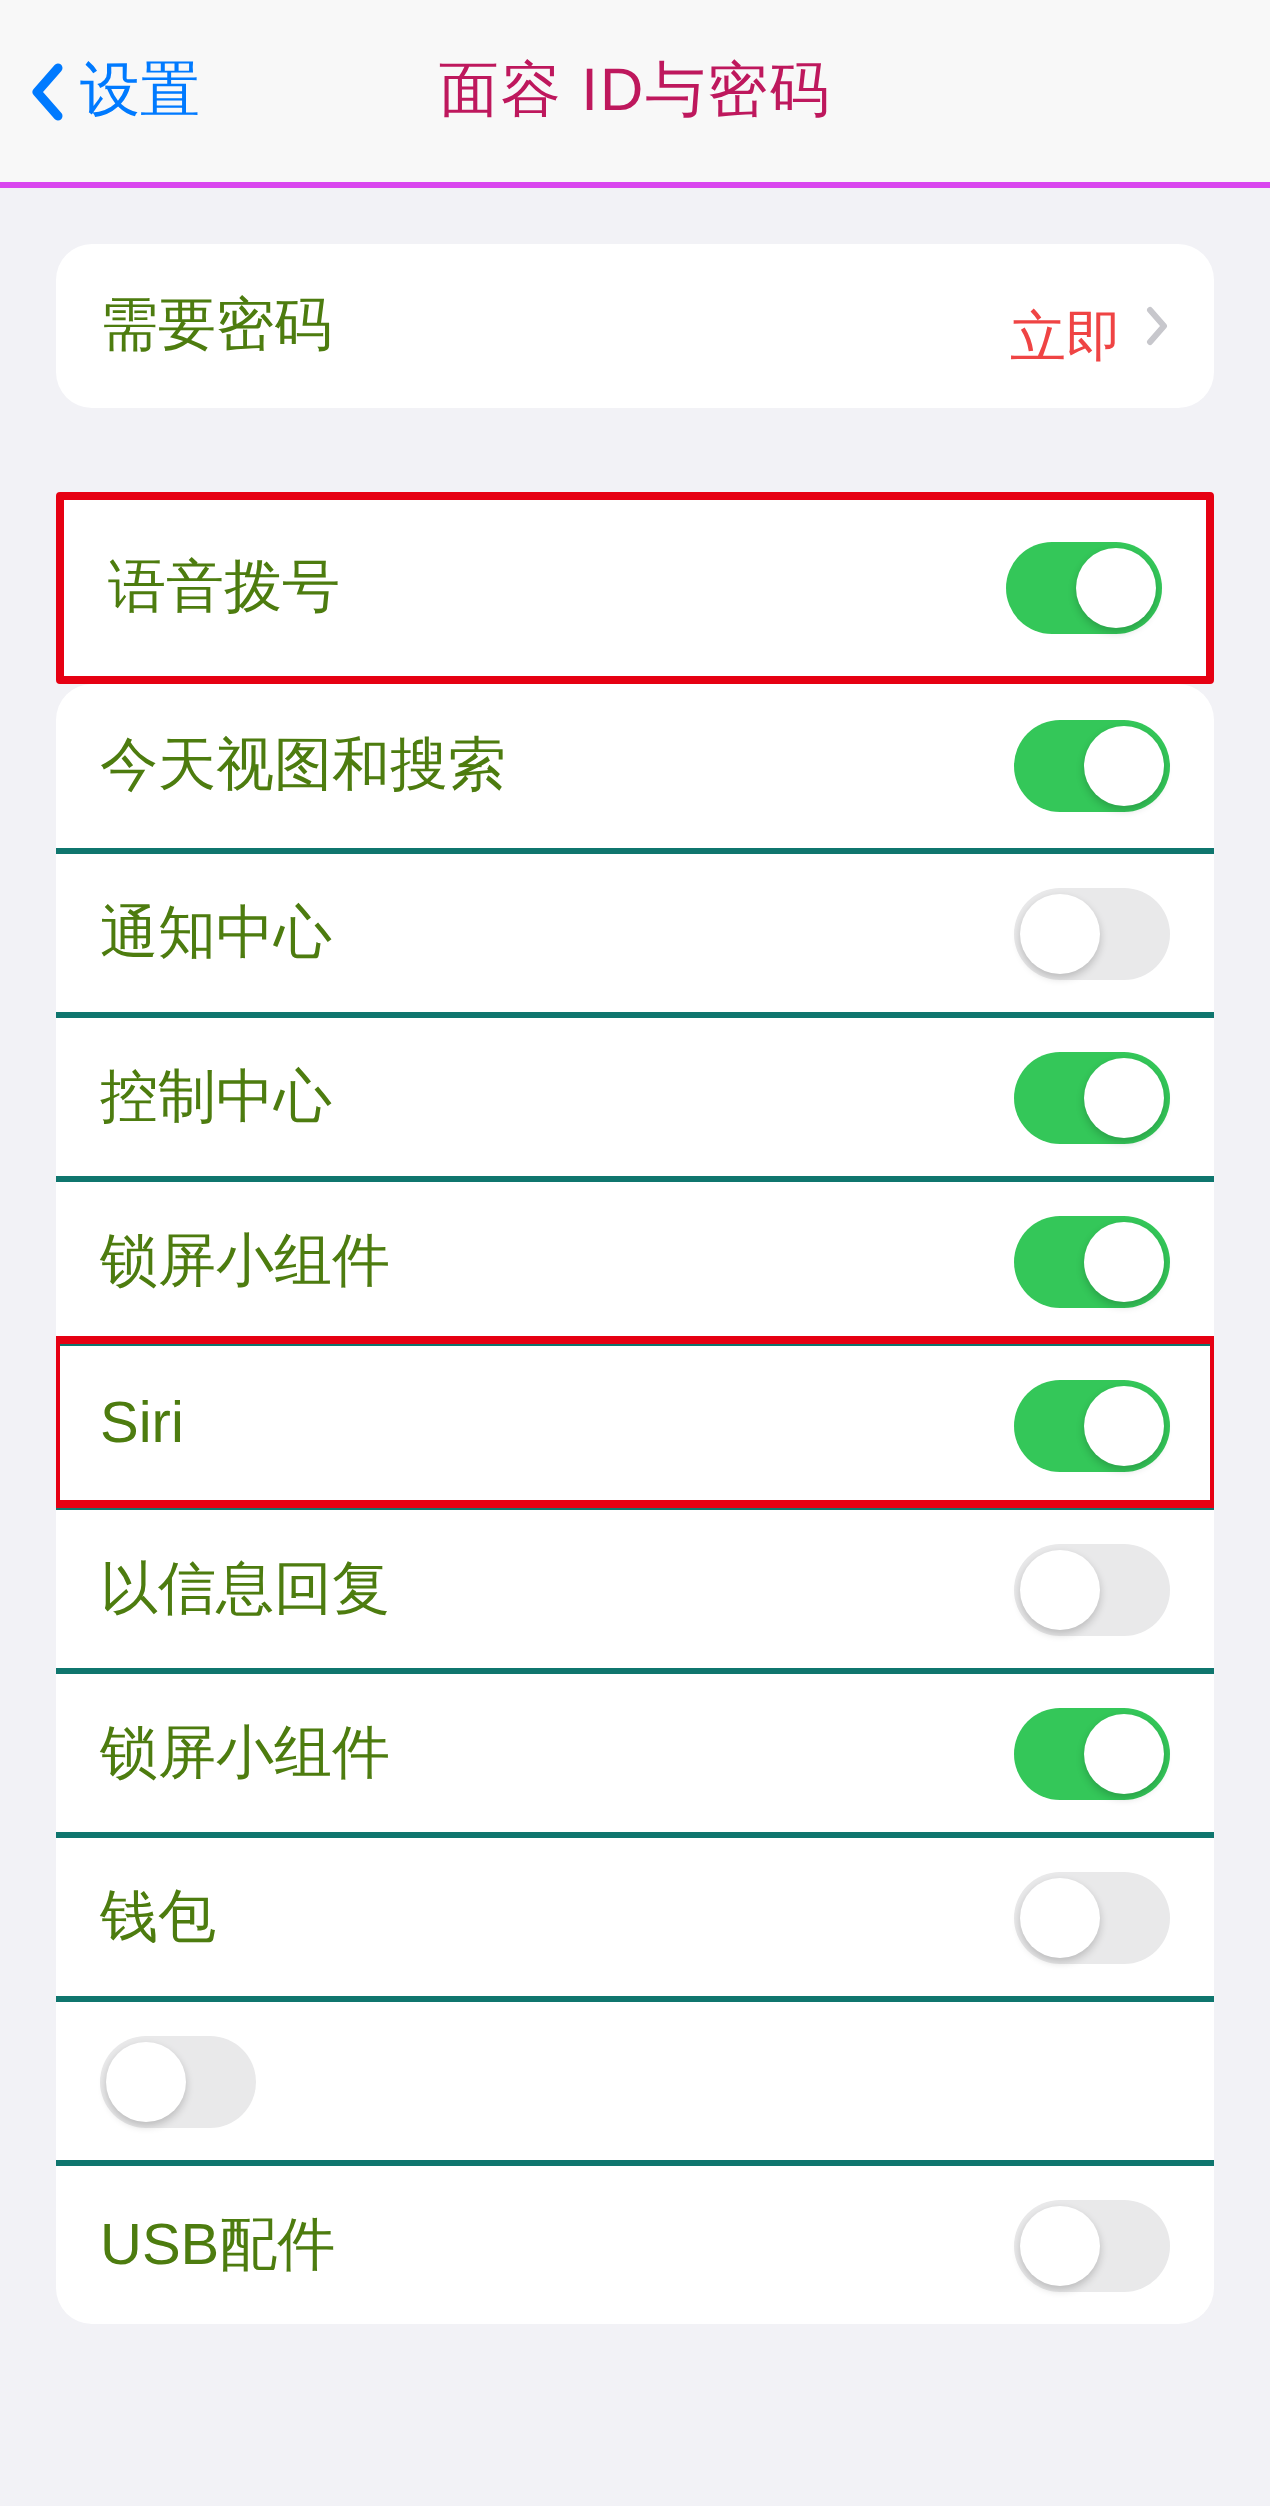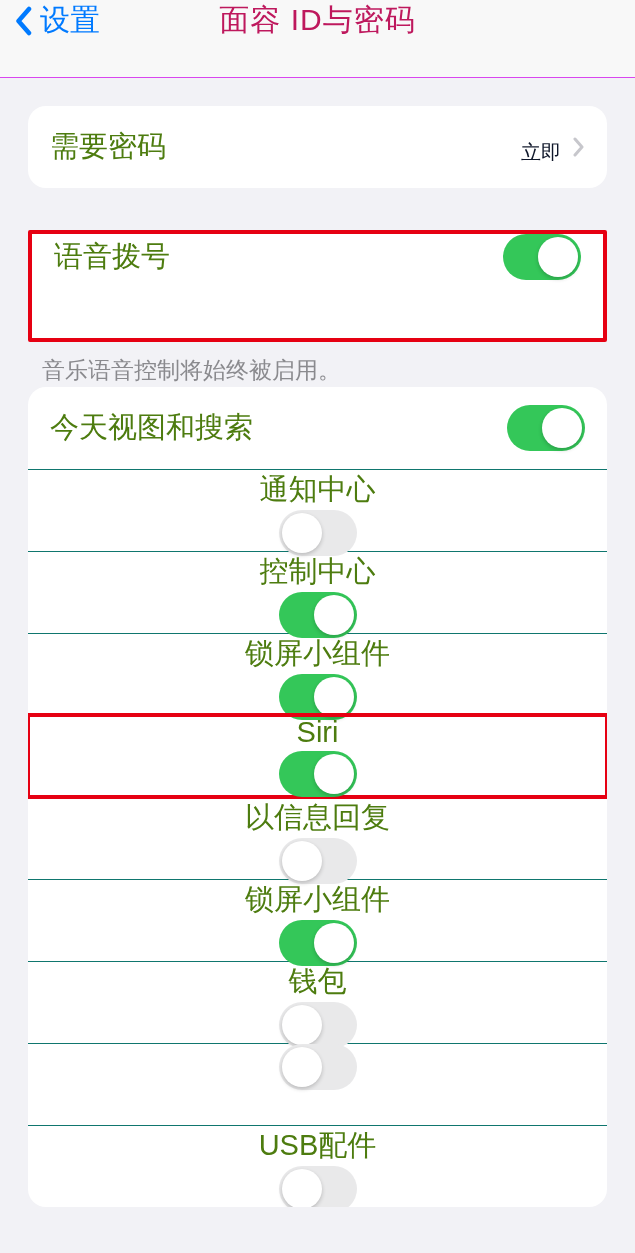--- a/index.html
+++ b/index.html
@@ -4,25 +4,25 @@
   <style>
     * { margin: 0; padding: 0; box-sizing: border-box; }
     body {
       width: 635px;
       height: 1253px;
       background: #f2f2f6;
       font-family: -apple-system, "Helvetica Neue", Arial, "PingFang SC", sans-serif;
       overflow: hidden;
     }
     .navbar {
-      height: 78px;
+      height: 94px;
       background: #f8f8f8;
-      border-bottom: 1px solid #d946ef;
-      display: flex;
-      align-items: flex-start;
+      border-bottom: 3px solid #d946ef;
+      display: flex;
+      align-items: center;
       position: relative;
       padding: 0 14px;
     }
     .back {
       display: flex;
       align-items: center;
       color: #007aff;
       font-size: 30px;
       cursor: pointer;
     }
@@ -46,28 +46,28 @@
       border-radius: 18px;
       overflow: hidden;
     }
     .row {
       display: flex;
       align-items: center;
       justify-content: space-between;
       padding: 0 22px;
       height: 82px;
     }
-    .row + .row { border-top: 1px solid #0f766e; flex-direction: column; }
+    .row + .row { border-top: 3px solid #0f766e; }
     .row-label { font-size: 29px; color: #4d7c0f; }
     .detail-wrap {
       display: flex;
       align-items: center;
       gap: 12px;
     }
-    .detail-value { font-size: 20px; color: #0f172a; margin-top: 11px; }
+    .detail-value { font-size: 28px; color: #ef4444; margin-top: 11px; }
     .chevron-right {
       width: 12px; height: 20px;
       color: #c7c7cc;
     }
     .footer-text {
       margin: 12px 42px 0 42px;
       font-size: 23px;
       color: #8a8a8e;
       line-height: 1.45;
     }
@@ -122,29 +122,28 @@
       <span class="row-label">需要密码</span>
       <div class="detail-wrap">
         <span class="detail-value">立即</span>
         <svg class="chevron-right" viewBox="0 0 12 20" fill="none">
             <path d="M2 2 L9 10 L2 18" stroke="#c7c7cc" stroke-width="3" stroke-linecap="round" stroke-linejoin="round"></path>
           </svg>
       </div>
     </div>
   </div>
 
-  <div class="section section-voice highlighted" style="height:112px;display:flex;align-items:flex-start;">
+  <div class="section section-voice highlighted" style="height:96px;display:flex;align-items:center;">
     <div style="display:flex;align-items:center;justify-content:space-between;width:100%;padding:0 22px;">
       <span class="row-label">语音拨号</span>
       <div class="toggle toggle-on">
           <div class="knob"></div>
         </div>
     </div>
   </div>
-  <div class="footer-text">音乐语音控制将始终被启用。</div>
 
 
   <div class="section section-lock" style="margin-top:0;">
     <div class="row">
       <span class="row-label">今天视图和搜索</span>
       <div class="toggle toggle-on">
           <div class="knob"></div>
         </div>
     </div>
     <div class="row">

